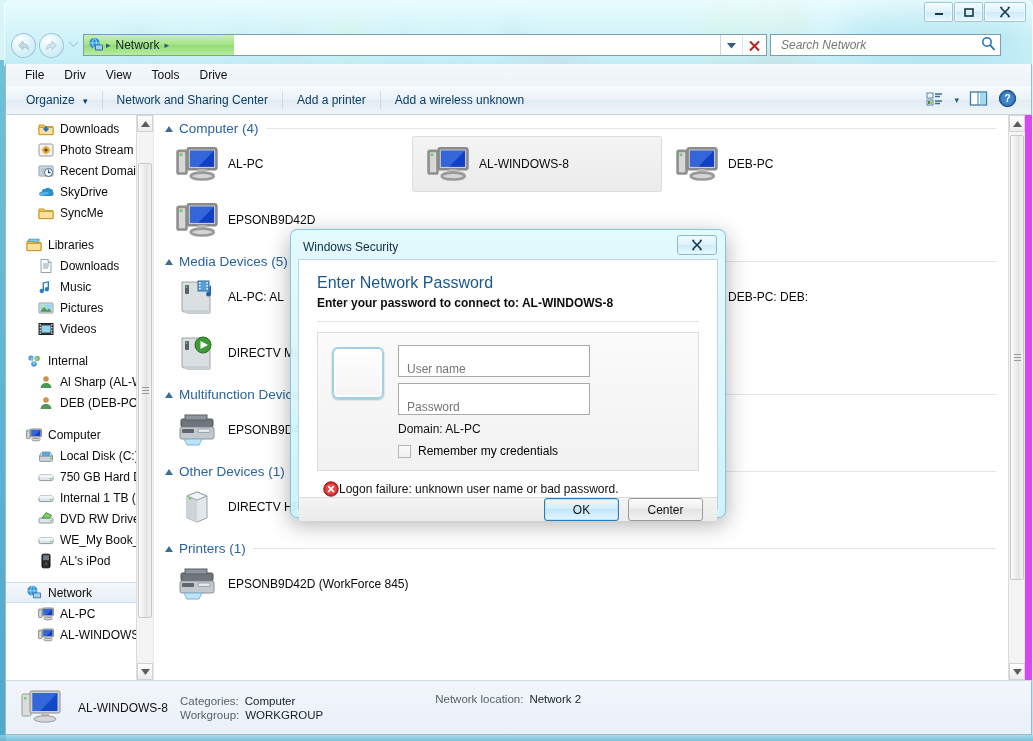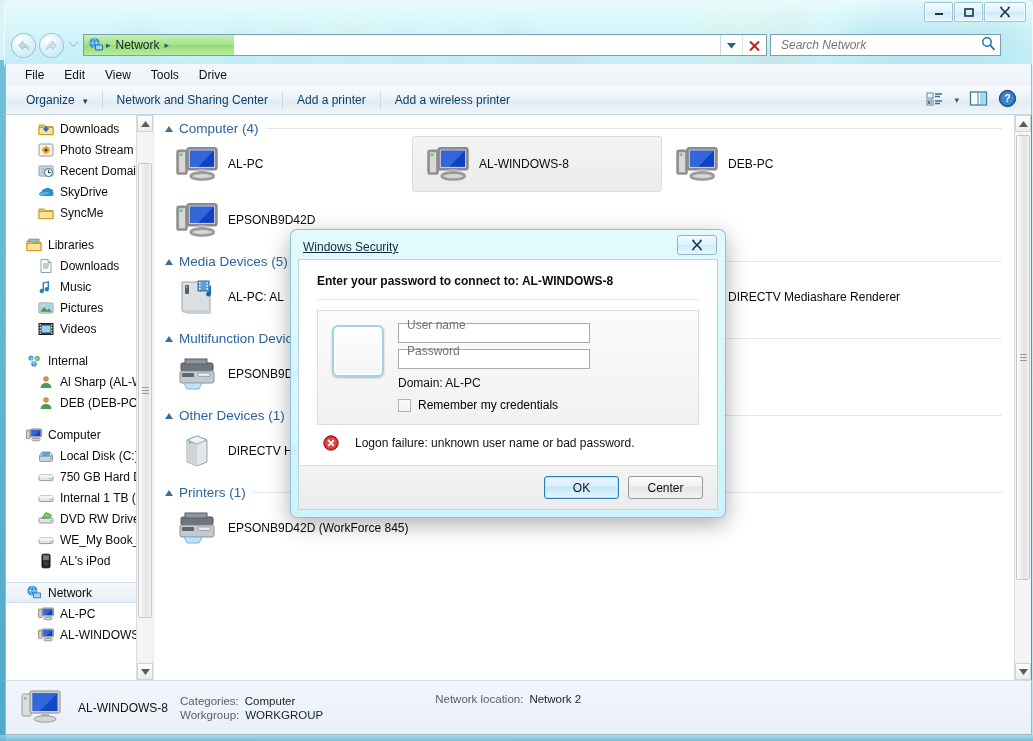--- a/index.html
+++ b/index.html
@@ -107,21 +107,21 @@
     border-bottom:1px solid #c6d5e0;
     display:flex; align-items:center; padding:0 8px;
   }
   .cmditem { padding:4px 12px; font-size:12px; color:#0b3d66; white-space:nowrap; }
   .cmd-sep { width:1px; height:18px; background:#cfdbe4; margin:0 2px; }
   #cmd-right { margin-left:auto; display:flex; align-items:center; gap:10px; padding-right:6px;}
 
   
   #content {
     position:absolute; left:1px; top:115px; width:1027px; height:565px;
-    border-left:1px solid #9cb8c9; border-right:1px solid #d946ef;
+    border-left:1px solid #9cb8c9; border-right:7px solid #d946ef;
     background:#fff; display:flex;
   }
   
   #navpane {
     width:148px; height:100%; background:#fff; position:relative; overflow:hidden;
     border-right:1px solid #e4eaf0;
     padding-top:3px;
   }
   .tree-row {
     height:21px; display:flex; align-items:center; padding-left:20px; gap:6px;
@@ -194,21 +194,21 @@
   #dialog {
     position:absolute; left:290px; top:229px; width:436px; height:289px;
     border-radius:7px;
     background: linear-gradient(180deg, rgba(226,250,253,.96) 0%, rgba(205,241,250,.94) 100%);
     border:1px solid rgba(126,190,214,.9);
     box-shadow: 0 6px 22px rgba(0,0,0,.32);
     padding:6px;
   }
   #dlg-caption {
     height:22px; display:flex; align-items:center; padding-left:6px;
-    font-size:12px; color:#0d2c3f;text-decoration:underline;
+    font-size:12px; color:#0d2c3f;
   }
   #dlg-close {
     position:absolute; right:8px; top:5px; width:40px; height:20px;
     border:1px solid #8cb8cc; border-radius:3px;
     background: linear-gradient(180deg,#f0fbff,#ddf2fb 50%,#cdeaf8 51%,#e9f8ff);
     display:flex;align-items:center;justify-content:center; color:#17384c;
   }
   #dlg-body {
     position:absolute; left:7px; top:29px; right:7px; bottom:7px;
     background:#fff; border:1px solid #b9d6e3;
@@ -225,30 +225,30 @@
   }
   #cred-avatar {
     width:52px; height:52px; flex:0 0 52px; border-radius:6px;
     background:linear-gradient(180deg,#ffffff,#f4f4f4);
     border:2px solid #9fd2e4; box-shadow: inset 0 0 0 2px #fff, 0 1px 2px rgba(0,0,0,.25);
     margin-top:2px;
   }
   #cred-fields { flex:1; display:flex; flex-direction:column; gap:6px; }
   .txtfield {
     height:19px; border:1px solid #a9a9a9; background:#fff;
-    display:flex; align-items:flex-end; padding:9px 6px; width:192px;
+    display:flex; align-items:flex-start; padding:15px 6px; width:192px;
   }
   .txtfield input {
     border:0; outline:0; width:100%; background:transparent;
     font-family:"Liberation Sans",sans-serif; font-size:12px; color:#6f6f6f;
   }
   #domain-line { font-size:12px; color:#111; margin-top:1px;}
   #remember-line { display:flex; align-items:center; gap:7px; margin-top:2px;}
   .cbx { width:13px;height:13px; border:1px solid #b4b4b4; background:linear-gradient(180deg,#fbfbfb,#f0f0f0); }
-  #err-line { display:flex; align-items:center; gap:16px; padding:10px 0 0 6px; font-size:12px; color:#111; }
+  #err-line { display:flex; align-items:center; gap:0; padding:10px 0 0 6px; font-size:12px; color:#111; }
   .err-ic { width:16px;height:16px; flex:0 0 16px;}
   #dlg-footer {
     height:44px; background: linear-gradient(180deg,#f4f4f4,#ebebeb);
     border-top:1px solid #dcdcdc;
     display:flex; align-items:center; justify-content:flex-end; gap:9px; padding-right:14px;
   }
   .dbtn {
     min-width:75px; height:23px; padding:0 12px;
     border:1px solid #9a9a9a; border-radius:3px;
     background: linear-gradient(180deg,#fbfbfb 0%,#f0f0f0 45%,#e3e3e3 46%,#f2f2f2 100%);
@@ -360,37 +360,37 @@
         <svg width="15" height="15" viewBox="0 0 15 15">
           <circle cx="6" cy="6" r="4.2" fill="none" stroke="#1f6fae" stroke-width="1.5"></circle>
           <path d="M9.2 9.2 L13.5 14" stroke="#1f6fae" stroke-width="1.8"></path>
         </svg>
       </span>
     </div>
   </div>
 
   <div id="menubar">
     <div class="menuitem">File</div>
-    <div class="menuitem">Edit</div>
+    <div class="menuitem">Driv</div>
     <div class="menuitem">View</div>
     <div class="menuitem">Tools</div>
     <div class="menuitem">Drive</div>
   </div>
 
   <div id="commandbar">
     <div class="cmditem">
       <span>Organize</span>
       <span style="margin-left:5px;font-size:9px;">▾</span>
     </div>
     <div class="cmd-sep"></div>
     <div class="cmditem">Network and Sharing Center</div>
     <div class="cmd-sep"></div>
     <div class="cmditem">Add a printer</div>
     <div class="cmd-sep"></div>
-    <div class="cmditem">Add a wireless printer</div>
+    <div class="cmditem">Add a wireless unknown</div>
 
     <div id="cmd-right">
       <span>
         <svg width="18" height="16" viewBox="0 0 18 16">
           <rect x="1" y="2" width="6" height="5" fill="#eef6fb" stroke="#5a86a8"></rect>
           <rect x="1" y="9" width="6" height="5" fill="#eef6fb" stroke="#5a86a8"></rect>
           <rect x="2" y="10" width="2" height="3" fill="#3a9a3a"></rect>
             <rect x="4.3" y="10" width="1.8" height="3" fill="#c8b13a"></rect>
           <path d="M9 3 h7 M9 5.5 h5 M9 10 h7 M9 12.5 h5" stroke="#3d6c8e" stroke-width="1.3"></path>
         </svg>
@@ -736,20 +736,39 @@
                   <path d="M24.5 9 L32 13 L24.5 17 Z" fill="#fff"></path>
                 </svg></span>
               <span class="item-label">DIRECTV Mediashare</span>
             </div>
             <div class="item">
               <span class="ic item-ic" style="width: 42px; height: 42px; flex: 0 0 42px;"><svg viewBox="0 0 42 42" width="42" height="42">
                   <path d="M6 6 h22 l6 6 v22 a2 2 0 0 1 -2 2 H8 a2 2 0 0 1 -2 -2 Z" fill="#dcdfe2" stroke="#9aa3ab"></path>
                   <rect x="9" y="9" width="4" height="9" rx="1" fill="#5a5f64"></rect>
                   <rect x="9.8" y="10" width="1.4" height="2" fill="#5ad45a"></rect>
                   <path d="M6 34 l5 4 h22 a2 2 0 0 0 2 -2 v-2 Z" fill="#c9ced3"></path>
+                  <rect x="22" y="5" width="11" height="10" fill="#5a9fd8" stroke="#2f6f9e"></rect>
+                  <g fill="#e8eef4">
+                    <rect x="23" y="6" width="1.6" height="1.6"></rect>
+                    <rect x="23" y="9" width="1.6" height="1.6"></rect>
+                    <rect x="23" y="12" width="1.6" height="1.6"></rect>
+                    <rect x="30.4" y="6" width="1.6" height="1.6"></rect>
+                    <rect x="30.4" y="9" width="1.6" height="1.6"></rect>
+                    <rect x="30.4" y="12" width="1.6" height="1.6"></rect>
+                  </g>
+                  <path d="M35 9 v9 a2.4 2.4 0 1 1 -1.6 -2.2 V11 Z" fill="#1c63b0"></path>
+                </svg></span>
+              <span class="item-label">DEB-PC: DEB:</span>
+            </div>
+            <div class="item">
+              <span class="ic item-ic" style="width: 42px; height: 42px; flex: 0 0 42px;"><svg viewBox="0 0 42 42" width="42" height="42">
+                  <path d="M6 6 h22 l6 6 v22 a2 2 0 0 1 -2 2 H8 a2 2 0 0 1 -2 -2 Z" fill="#dcdfe2" stroke="#9aa3ab"></path>
+                  <rect x="9" y="9" width="4" height="9" rx="1" fill="#5a5f64"></rect>
+                  <rect x="9.8" y="10" width="1.4" height="2" fill="#5ad45a"></rect>
+                  <path d="M6 34 l5 4 h22 a2 2 0 0 0 2 -2 v-2 Z" fill="#c9ced3"></path>
                   <circle cx="27" cy="13" r="8" fill="#3f9b36" stroke="#2b6f25"></circle>
                   <path d="M24.5 9 L32 13 L24.5 17 Z" fill="#fff"></path>
                 </svg></span>
               <span class="item-label">DIRECTV Mediashare Renderer</span>
             </div>
           </div>
           <div class="group-head">
             <span class="group-tri" style="transform: rotate(90deg);"></span>
             <span class="group-title">Multifunction Devices (1)</span>
             <span class="group-line"></span>
@@ -856,20 +875,21 @@
   <div id="dlg-caption">Windows Security</div>
   <div id="dlg-close">
     <svg width="14" height="12" viewBox="0 0 14 12">
       <path d="M3 2 L11 10 M11 2 L3 10" stroke="#17384c" stroke-width="1.7" fill="none"></path>
       <path d="M2.2 1.4 L4.2 1.4 M9.8 1.4 L11.8 1.4 M2.2 10.6 L4.2 10.6 M9.8 10.6 L11.8 10.6" stroke="#17384c" stroke-width="1.4"></path>
     </svg>
   </div>
 
   <div id="dlg-body">
     <div id="dlg-main">
+      <h1 id="dlg-h1">Enter Network Password</h1>
       <div id="dlg-sub">Enter your password to connect to: AL-WINDOWS-8</div>
       <div id="dlg-rule"></div>
 
       <div id="cred-box">
         <div id="cred-avatar"></div>
         <div id="cred-fields">
           <div class="txtfield">
             <input type="text" placeholder="User name" style="">
           </div>
           <div class="txtfield">

